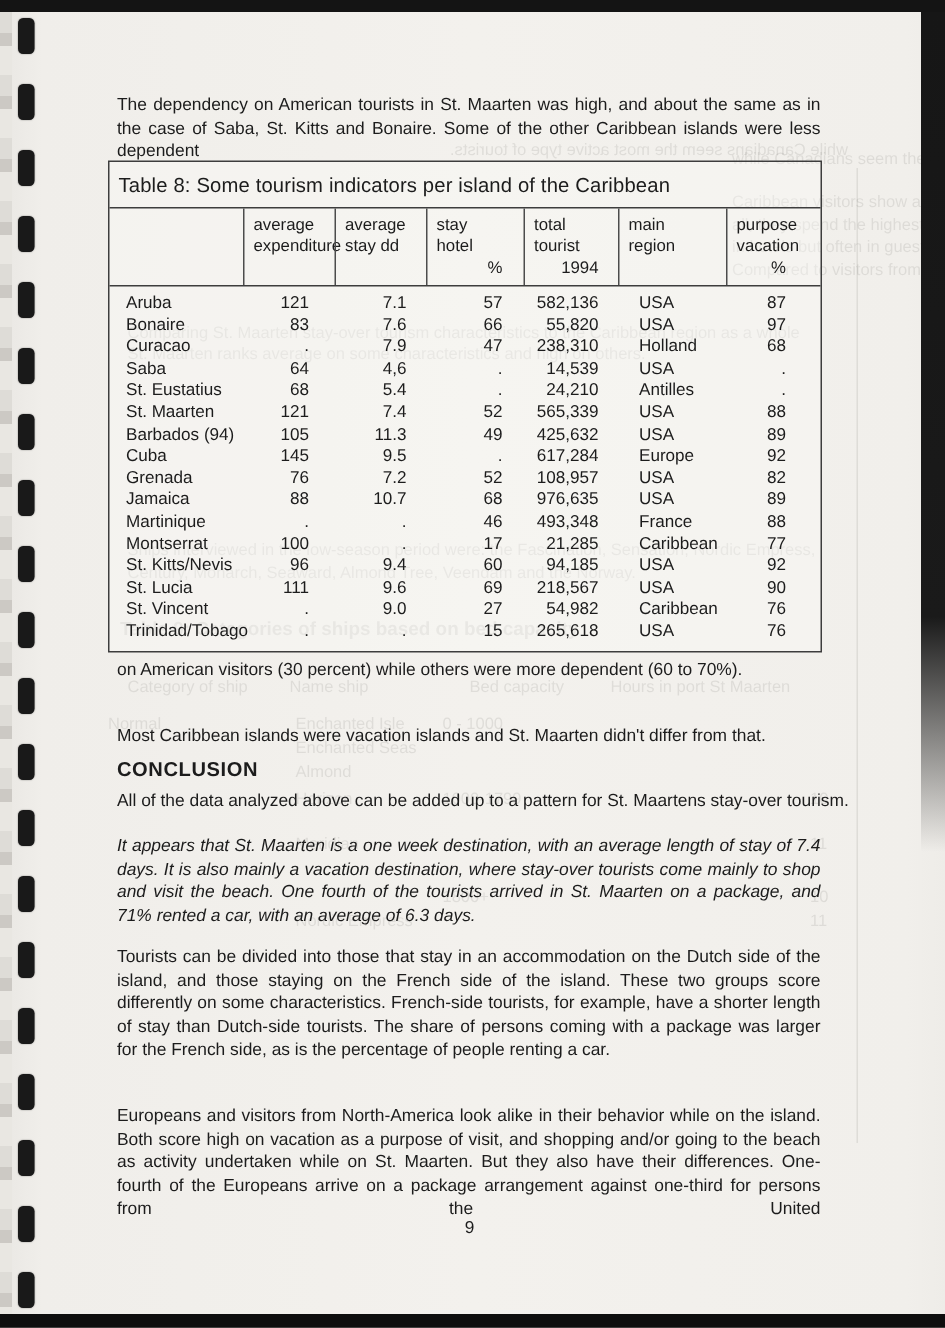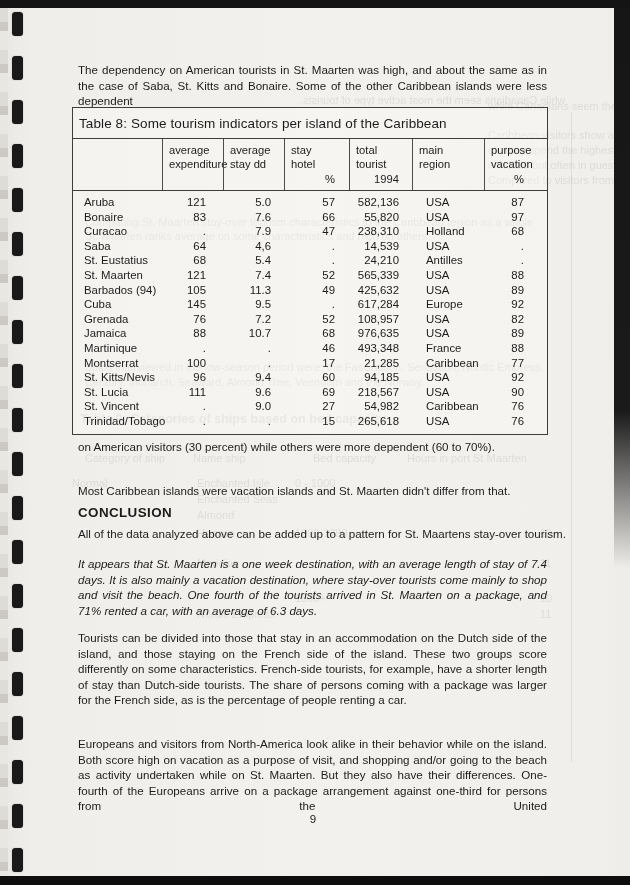--- a/index.html
+++ b/index.html
@@ -157,21 +157,21 @@
       <div class="th c6">
         <span class="l">purpose</span>
         <span class="l">vacation</span>
         <span class="l3">%</span>
       </div>
     </div>
     <div class="tbody">
       <div class="tr">
         <span class="td island">Aruba</span>
         <span class="td num c1">121</span>
-        <span class="td num c2">5.0</span>
+        <span class="td num c2">7.1</span>
         <span class="td num c3">57</span>
         <span class="td num c4">582,136</span>
         <span class="td region">USA</span>
         <span class="td num c6">87</span>
       </div>
       <div class="tr">
         <span class="td island">Bonaire</span>
         <span class="td num c1">83</span>
         <span class="td num c2">7.6</span>
         <span class="td num c3">66</span>

